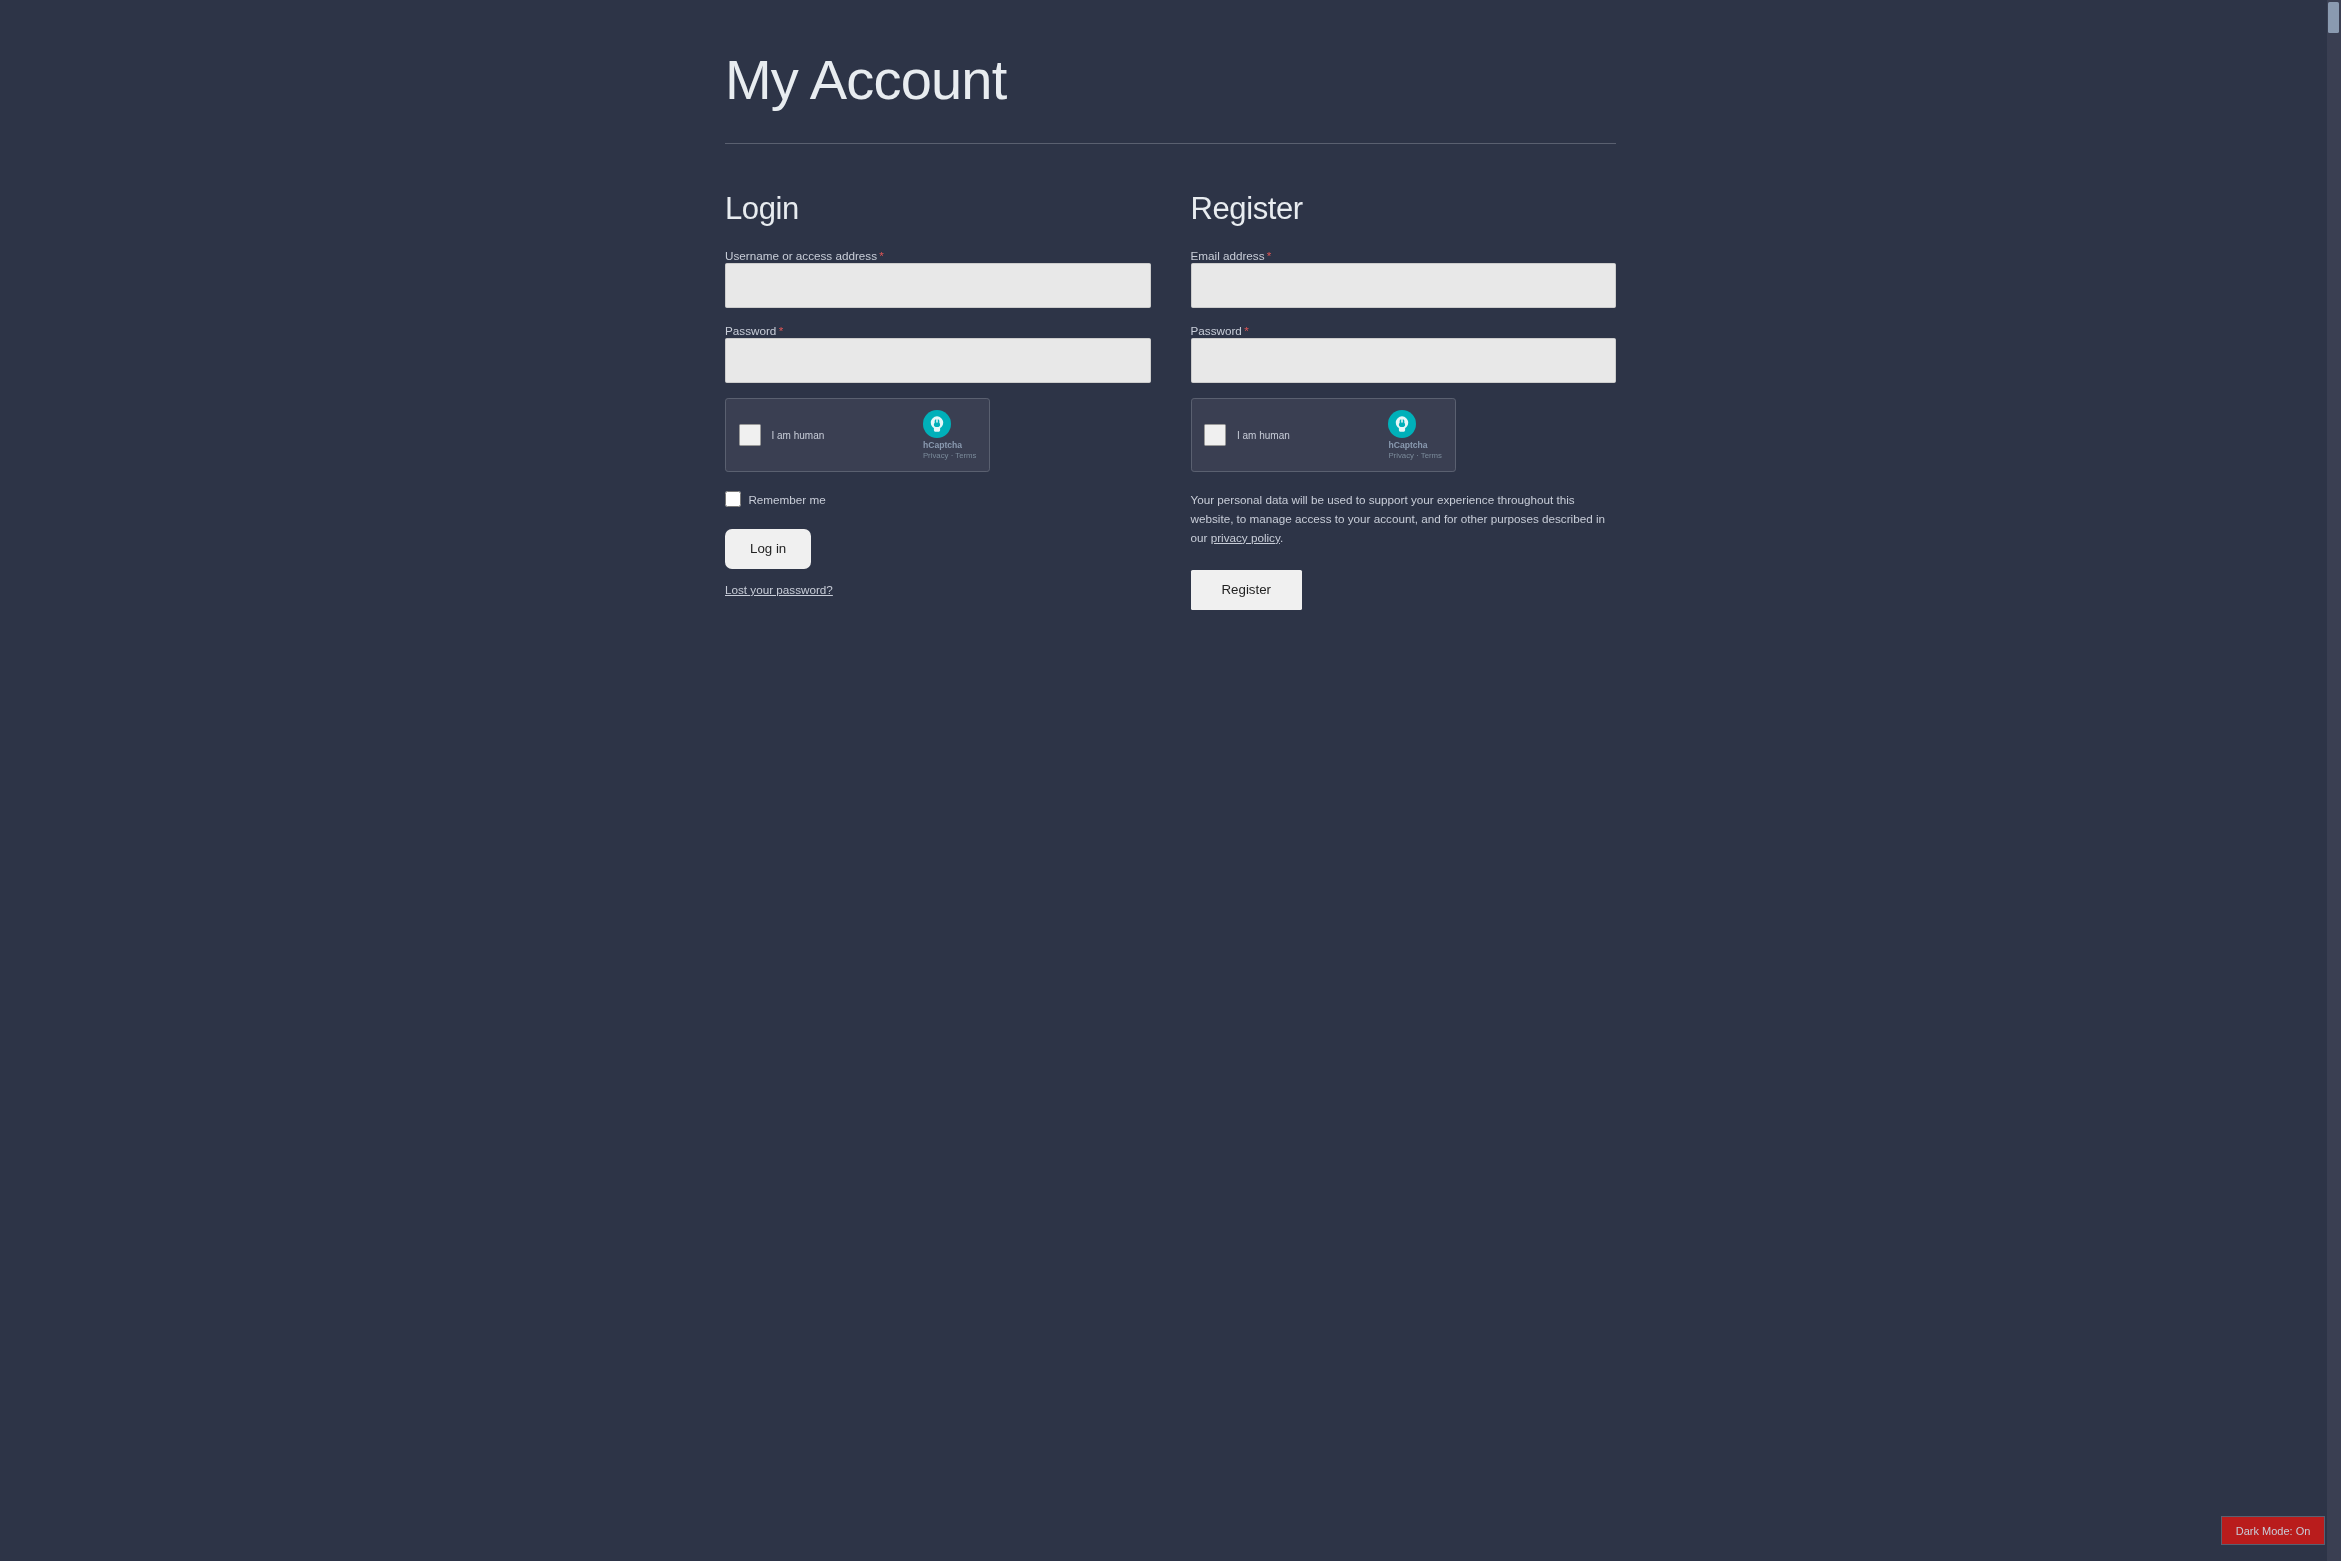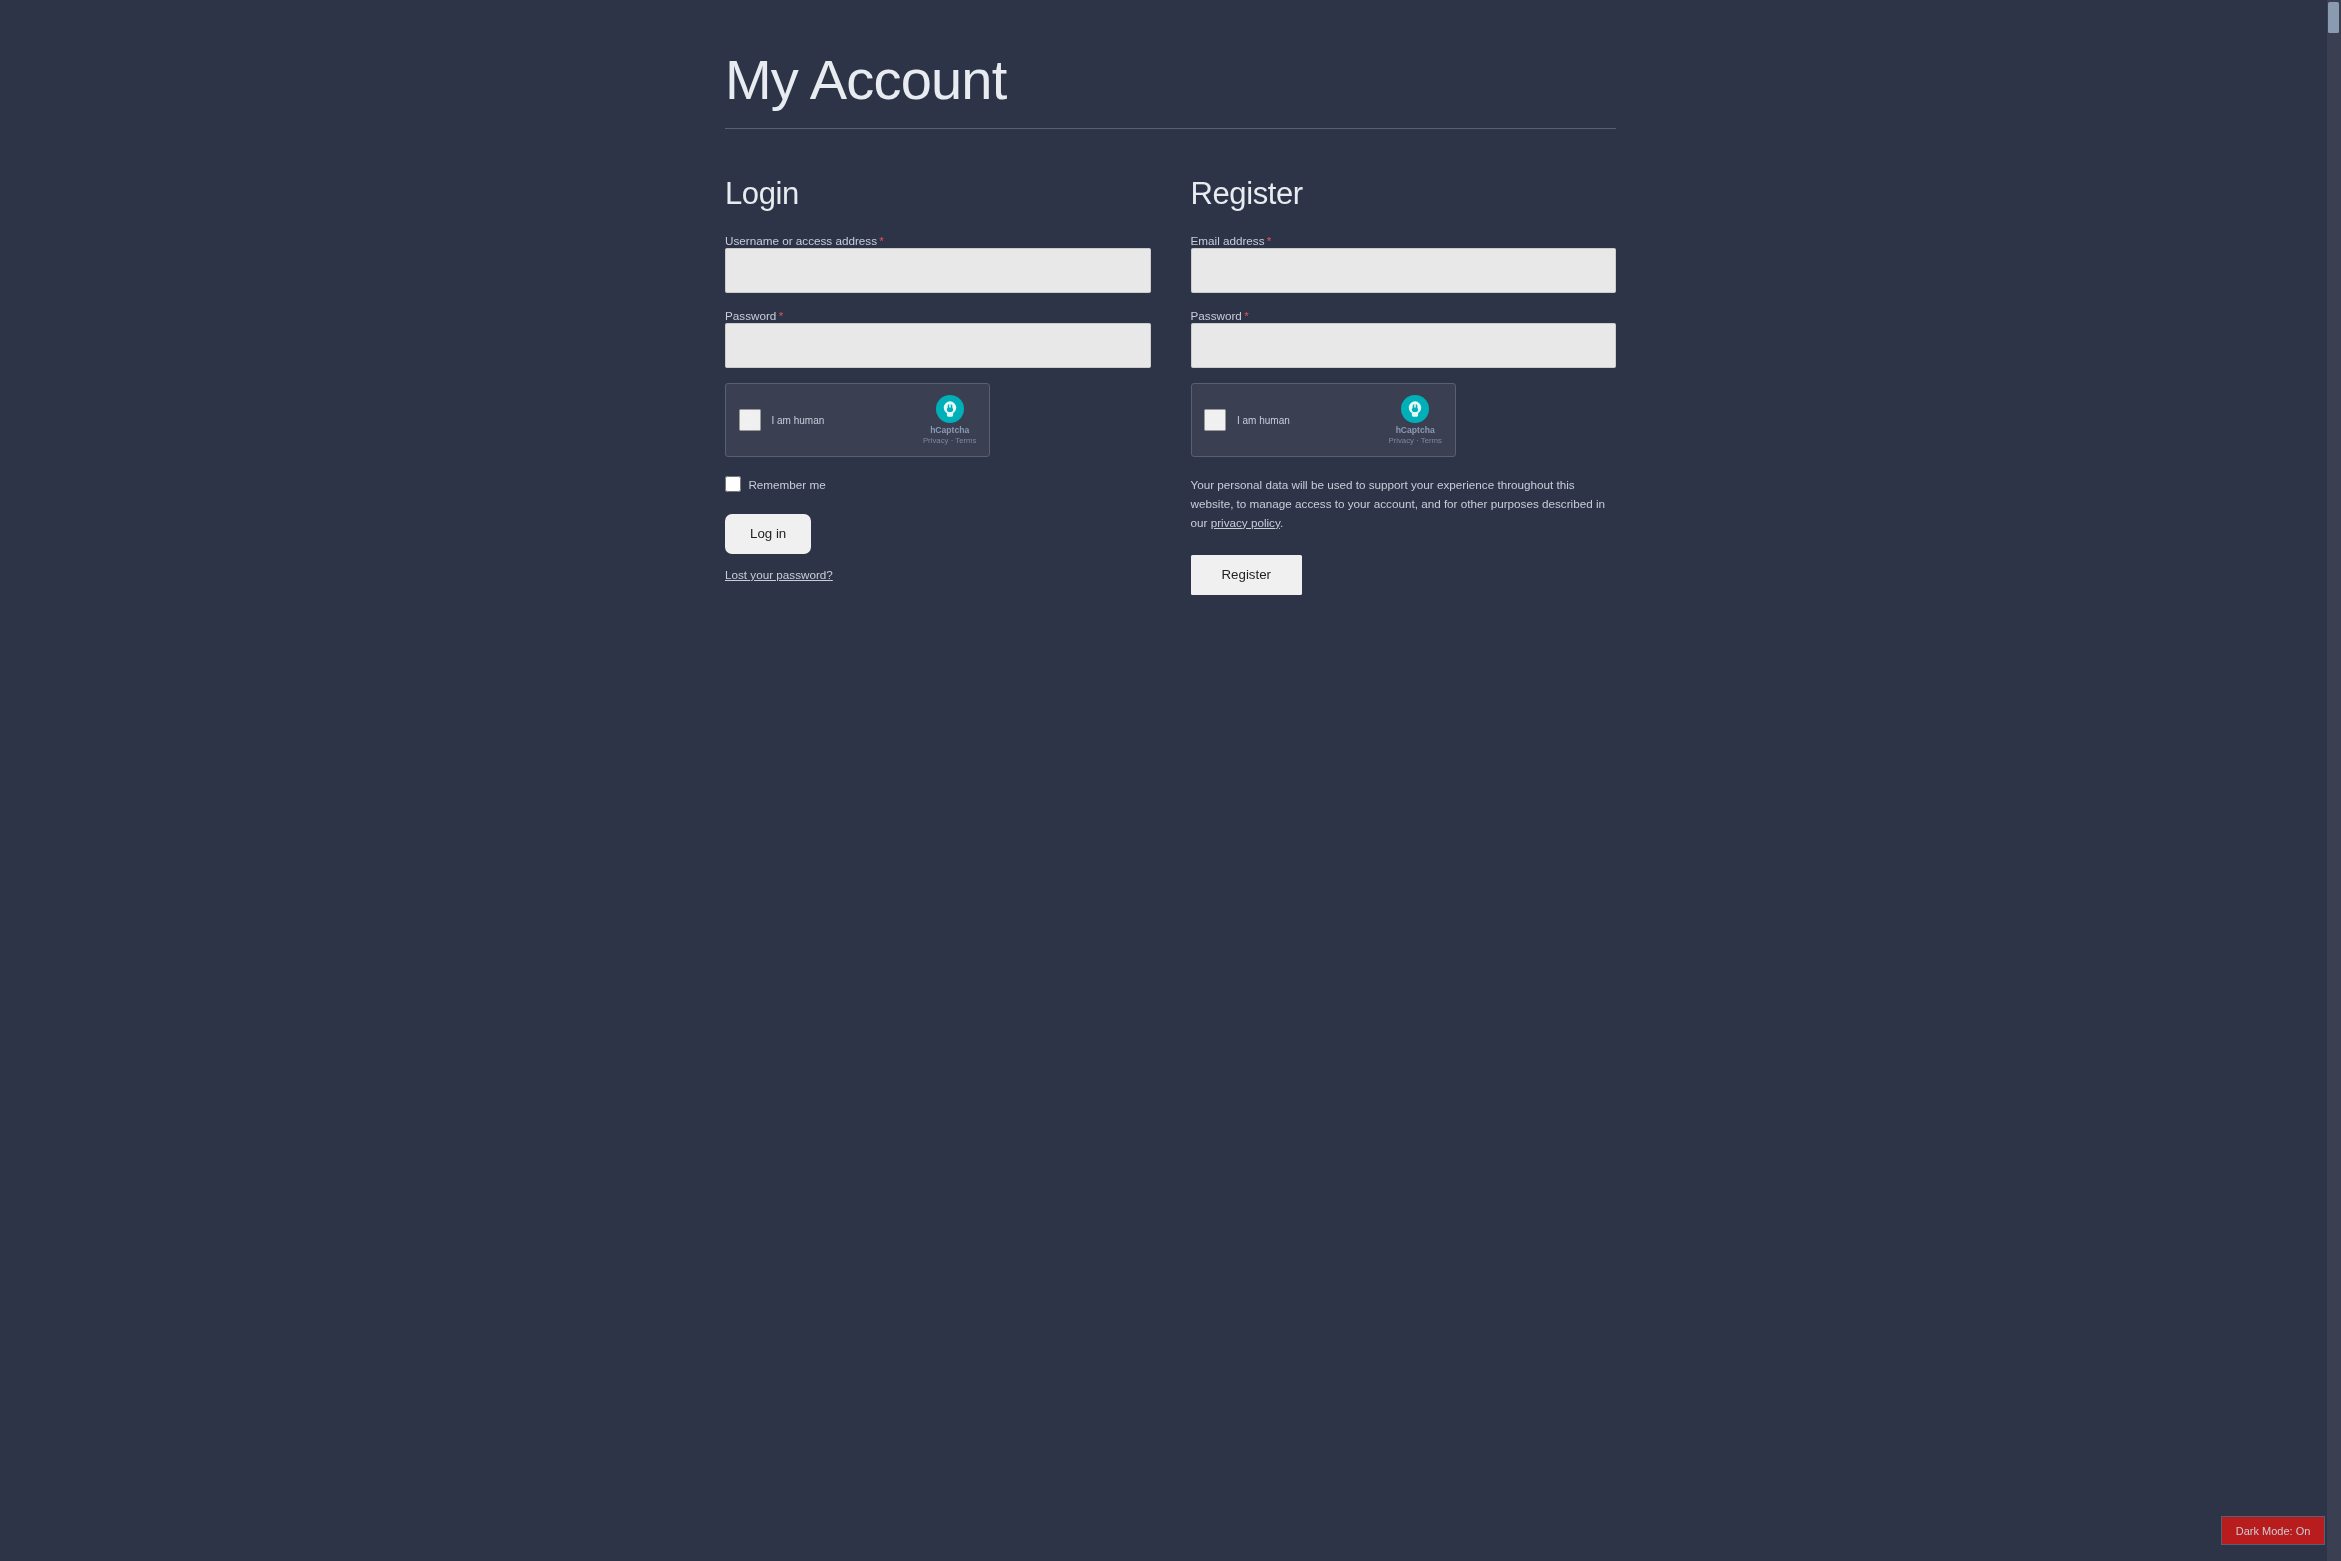--- a/index.html
+++ b/index.html
@@ -19,21 +19,21 @@
     .page-container {
       max-width: 1015px;
       margin: 0 auto;
       padding: 47px 62px 78px 62px;
     }
 
     .page-title {
       font-size: 56px;
       font-weight: 300;
       color: #e8ecf0;
-      margin-bottom: 16px;
+      margin-bottom: 31px;
       letter-spacing: -0.8px;
     }
 
     .divider {
       border: none;
       border-top: 0.8px solid #5a6070;
       margin-bottom: 47px;
     }
 
     .columns {
@@ -100,21 +100,20 @@
 
     .captcha-label {
       font-size: 10px;
       color: #c8cdd8;
       flex: 1;
     }
 
     .captcha-brand {
       display: flex;
       flex-direction: column;
-      align-items: center;
       gap: 1.6px;
     }
 
     .captcha-icon {
       width: 28px;
       height: 28px;
     }
 
     .captcha-brand-name {
       font-size: 8.6px;

